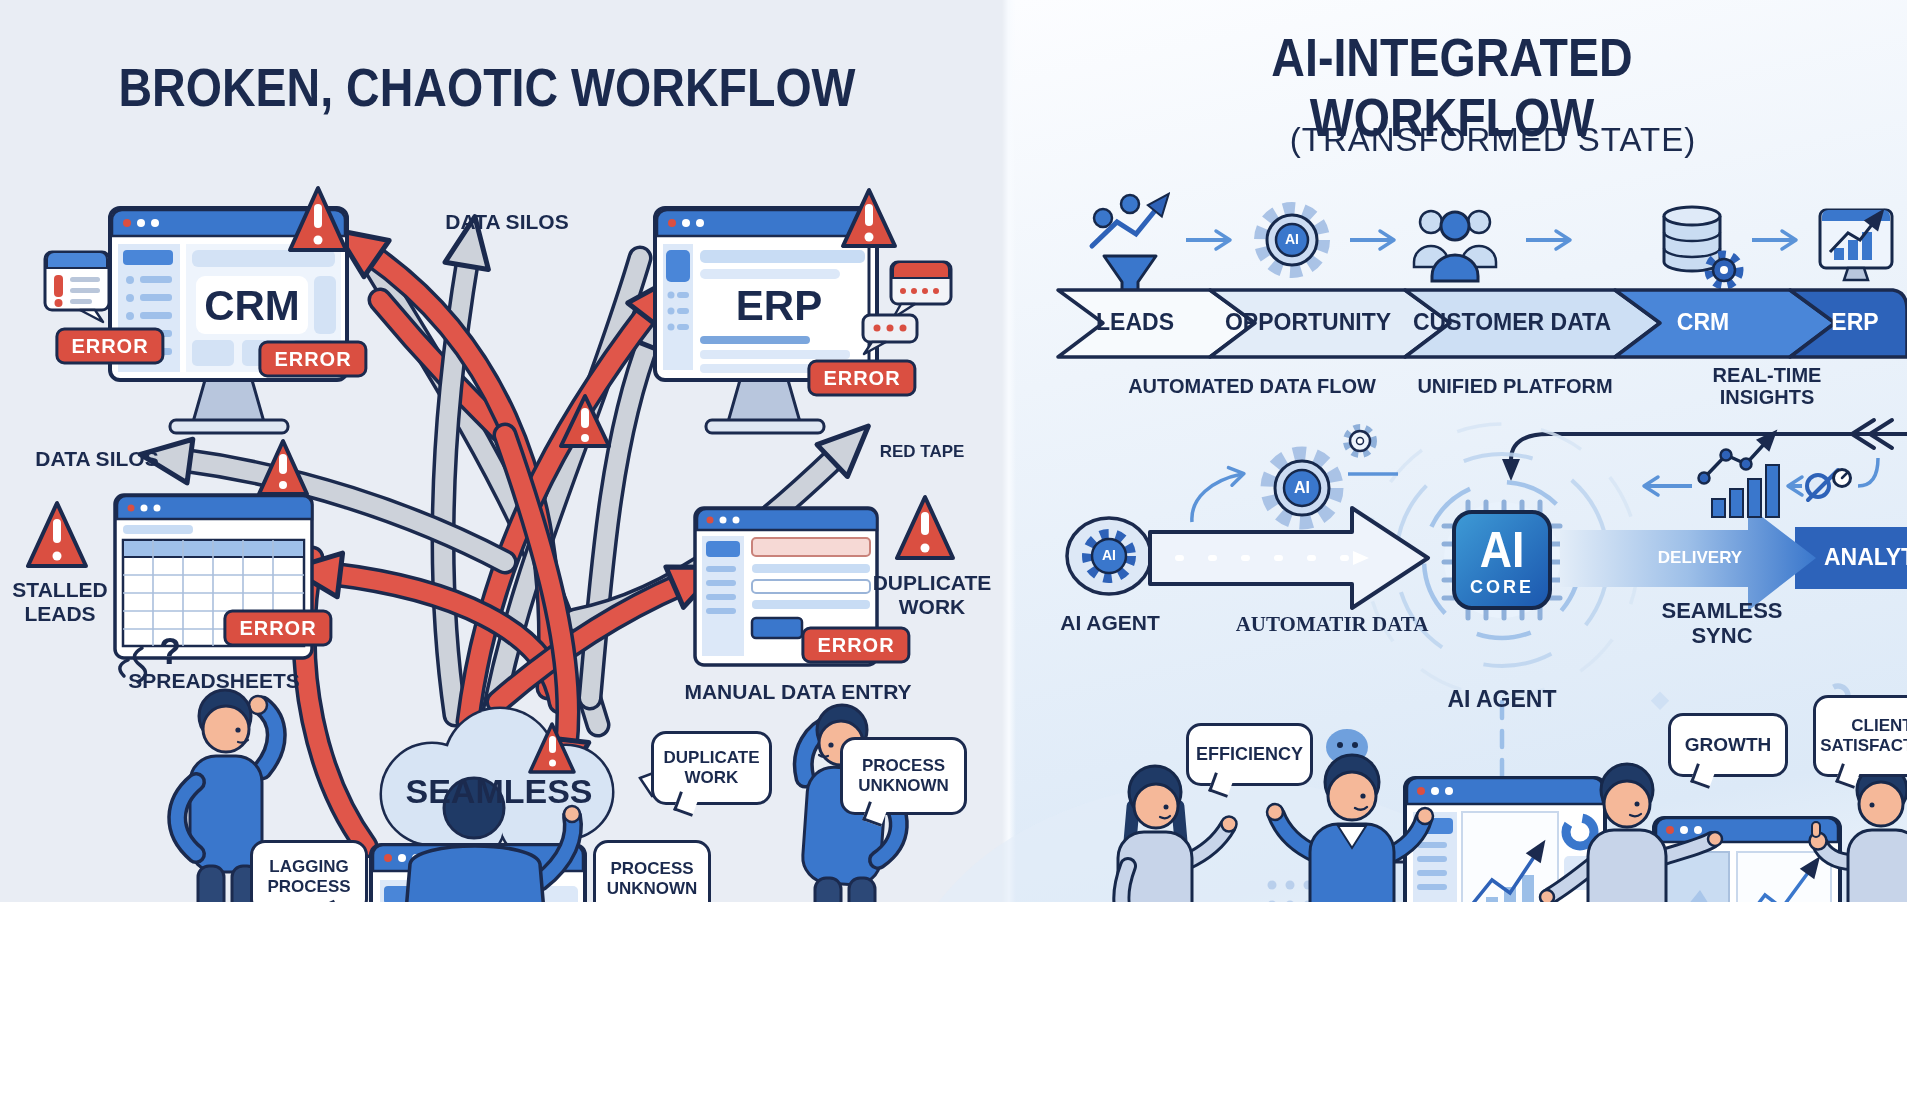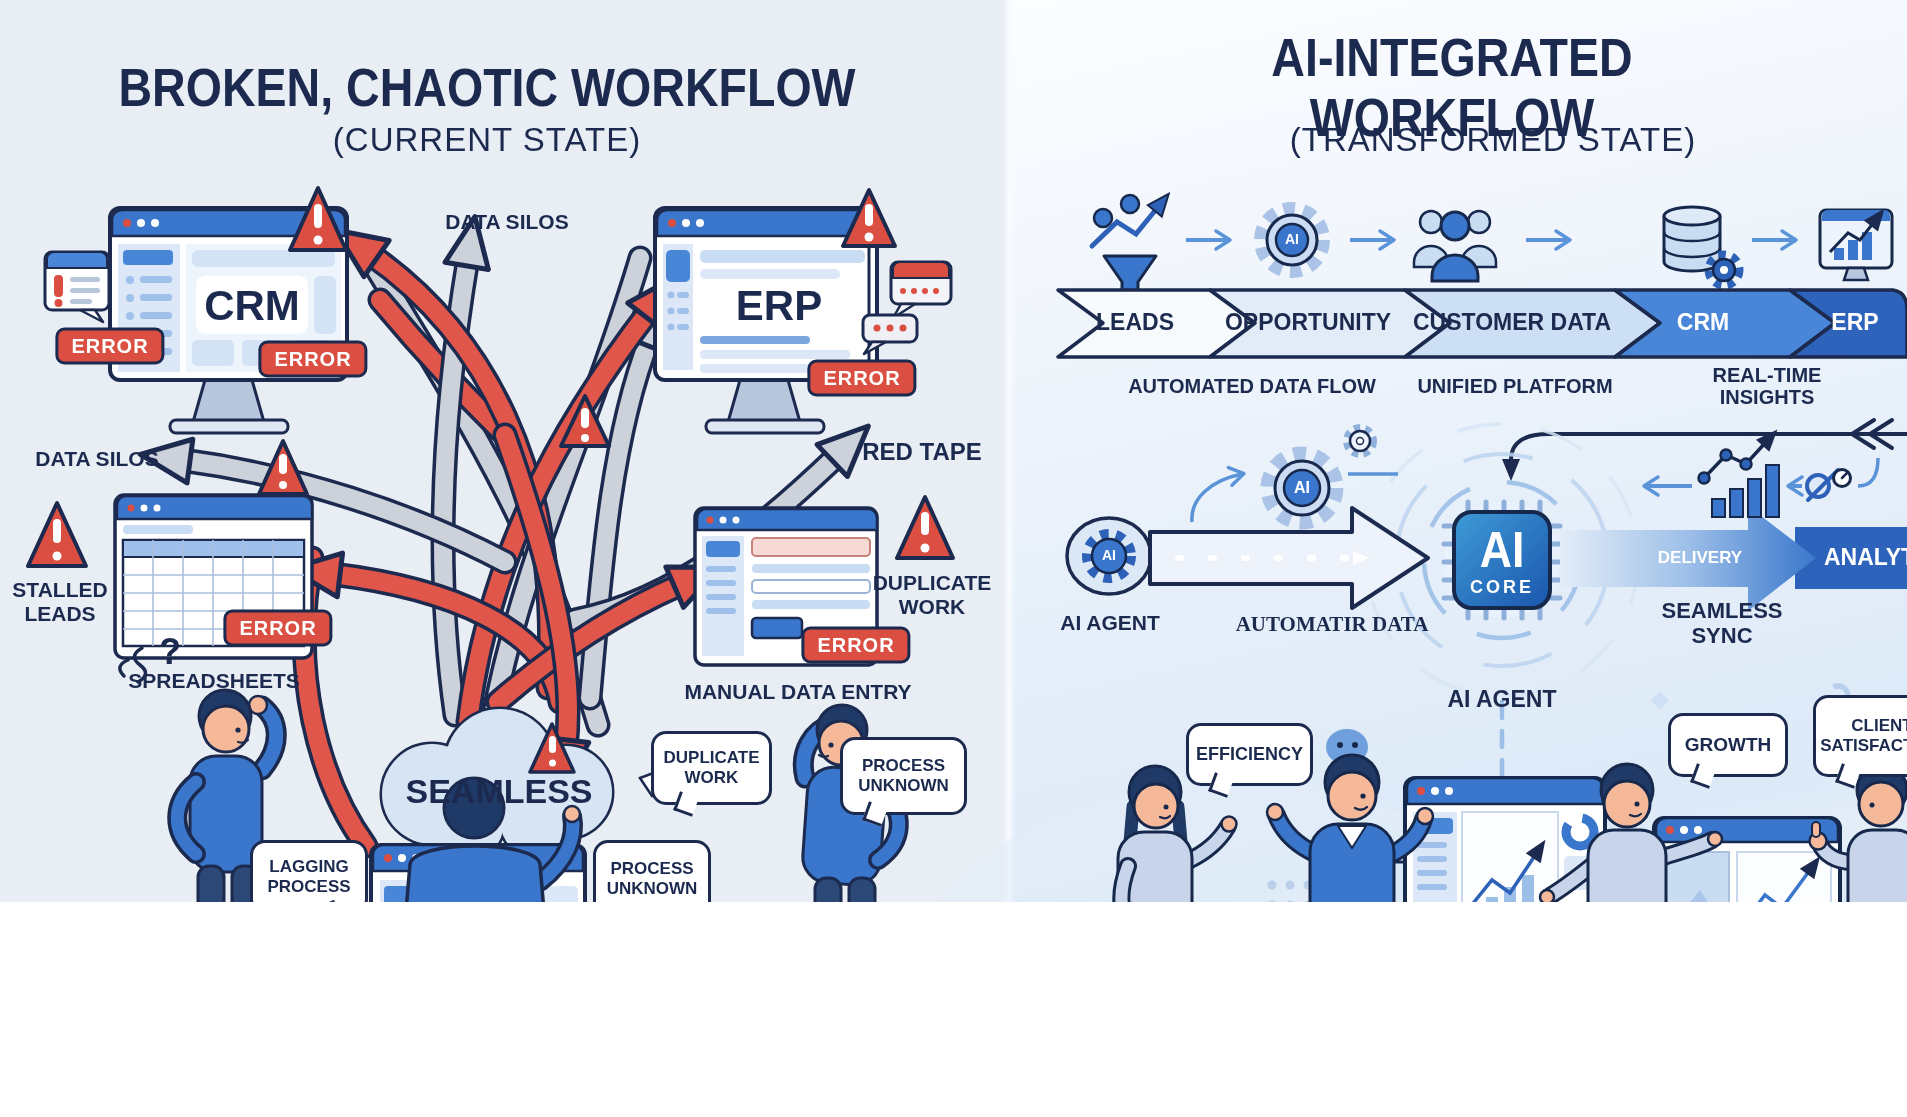--- a/index.html
+++ b/index.html
@@ -637,31 +637,30 @@
       <rect x="1812" y="822" width="8" height="15" rx="4" fill="#f5b899" stroke="#16284b" stroke-width="2"></rect>
       <rect x="1848" y="830" width="72" height="128" rx="24" fill="#c7d4e9" stroke="#16284b" stroke-width="3"></rect>
       <rect x="1856" y="954" width="24" height="98" rx="10" fill="#2c4877" stroke="#16284b" stroke-width="2.5"></rect>
       <rect x="1888" y="954" width="24" height="98" rx="10" fill="#2c4877" stroke="#16284b" stroke-width="2.5"></rect>
       <ellipse cx="1866" cy="1056" rx="16" ry="7" fill="#15274b"></ellipse>
     </g>
     <line x1="1120" y1="1062" x2="1898" y2="1062" stroke="#16284b" stroke-width="3.5" stroke-linecap="round"></line>
   </svg>
 
   <div class="lbl ttl" style="left:487px;top:88px;font-size:48px;">BROKEN, CHAOTIC WORKFLOW</div>
-  <div class="lbl sub" style="left:487px;top:140px;font-size:33px;">(CURRENT STATE)</div>
   <div class="lbl" style="left:507px;top:222px;font-size:21px;">DATA SILOS</div>
   <div class="lbl" style="left:252px;top:306px;font-size:42px;">CRM</div>
   <div class="lbl" style="left:779px;top:306px;font-size:42px;">ERP</div>
   <div class="err" style="left:110px;top:346px;">ERROR</div>
   <div class="err" style="left:313px;top:359px;">ERROR</div>
   <div class="err" style="left:862px;top:378px;">ERROR</div>
   <div class="err" style="left:278px;top:628px;">ERROR</div>
   <div class="err" style="left:856px;top:645px;">ERROR</div>
   <div class="lbl" style="left:97px;top:459px;font-size:21px;">DATA SILOS</div>
-  <div class="lbl" style="left:922px;top:452px;font-size:24px;text-align:center;">RED TAPE</div>
+  <div class="lbl" style="left:922px;top:452px;font-size:17px;text-align:center;">RED TAPE</div>
   <div class="lbl" style="left:60px;top:602px;font-size:21px;">STALLED
 LEADS</div>
   <div class="lbl" style="left:214px;top:681px;font-size:21px;">SPREADSHEETS</div>
   <div class="lbl" style="left:798px;top:692px;font-size:21px;">MANUAL DATA ENTRY</div>
   <div class="lbl" style="left:932px;top:595px;font-size:21px;">DUPLICATE
 WORK</div>
   <div class="lbl" style="left:499px;top:791px;font-size:34px;">SEAMLESS</div>
   <div class="lbl" style="left:170px;top:652px;font-size:36px;">?</div>
 
   <div class="bubble tail-br" style="left:250px;top:840px;width:112px;height:68px;font-size:17px;">LAGGING

